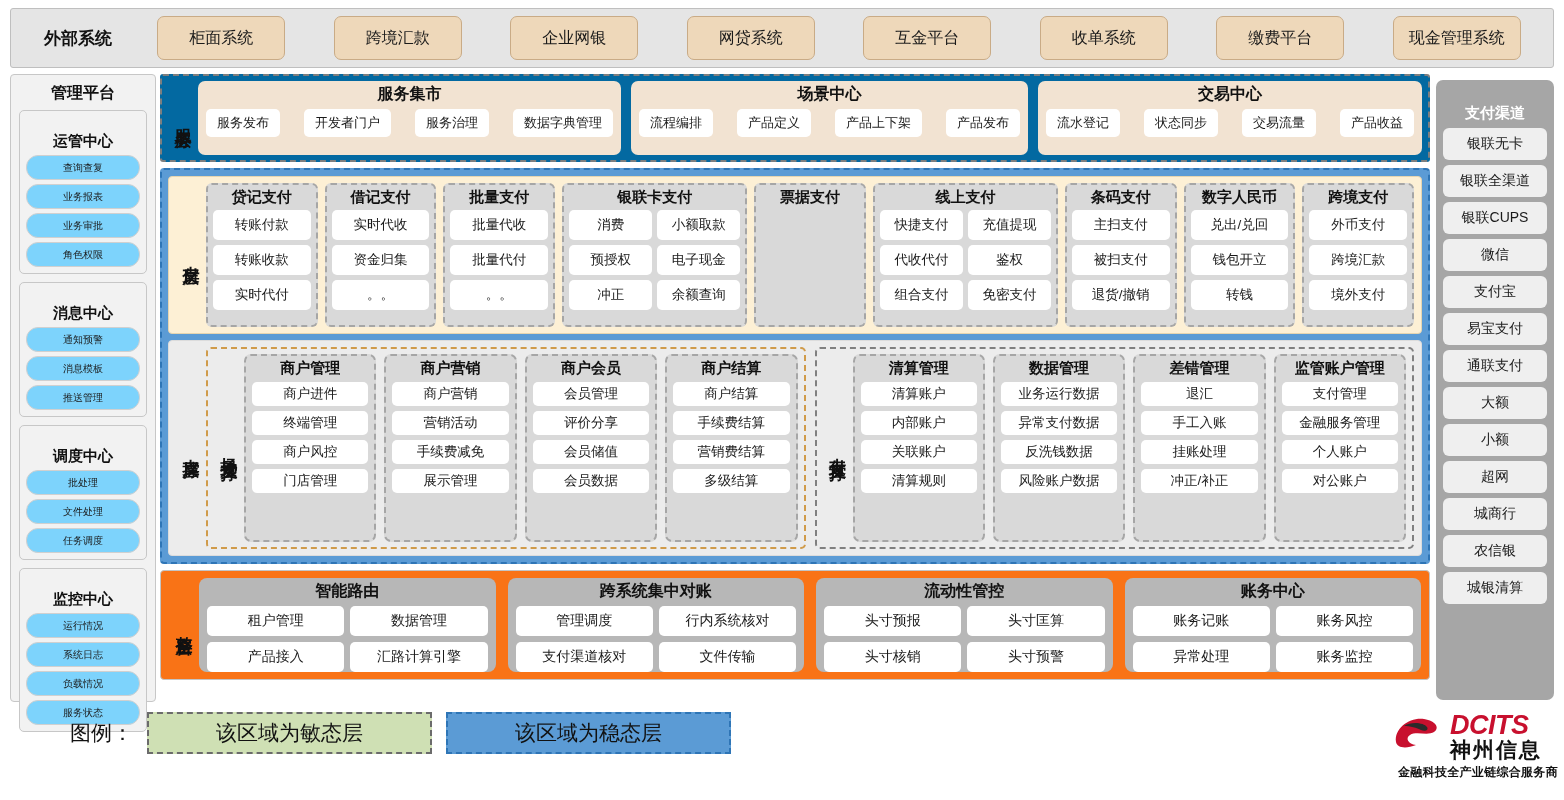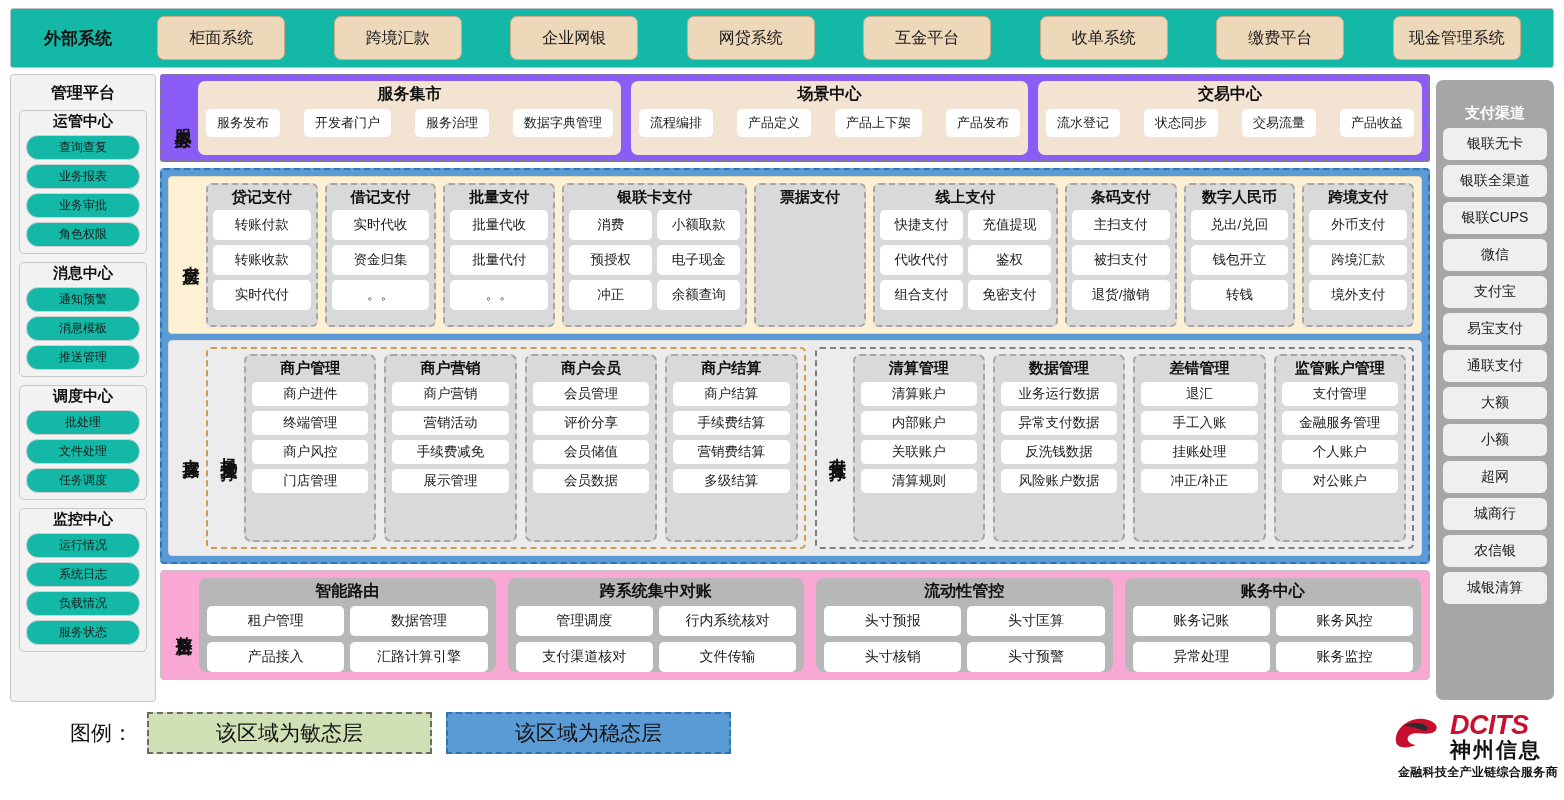--- a/index.html
+++ b/index.html
@@ -9,21 +9,21 @@
     background: #ffffff;
     font-family: "Liberation Sans", "DejaVu Sans", sans-serif;
     overflow: hidden;
   }
   .page { position: relative; width: 1564px; height: 800px; }
 
   
   .ext-bar {
     position: absolute; left: 10px; top: 8px;
     width: 1544px; height: 60px;
-    background: #14b8a6;
+    background: #e5e5e5;
     border: 1px solid #bfbfbf;
     border-radius: 3px;
     display: flex; align-items: center;
     padding: 0 12px;
   }
   .ext-title {
     font-size: 17px; font-weight: bold; color: #111;
     width: 110px; text-align: center; flex: none;
   }
   .ext-items { display: flex; flex: 1; justify-content: space-around; gap: 8px; padding-left: 4px; }
@@ -42,28 +42,28 @@
     position: absolute; left: 10px; top: 74px;
     width: 146px; height: 628px;
     background: #f2f2f2;
     border: 1px solid #c7c7c7;
     border-radius: 4px;
     padding: 6px 8px;
   }
   .mgmt-title { font-size: 16px; font-weight: bold; text-align: center; margin: 2px 0 6px; color: #111; }
   .mgmt-group {
     border: 1px solid #c7c7c7; border-radius: 5px;
-    background: #f2f2f2; margin-bottom: 8px; padding: 0 6px 6px;
+    background: #f2f2f2; margin-bottom: 8px; padding: 20px 6px 6px;
   }
   .mgmt-group-title { font-size: 15px; font-weight: bold; text-align: center; margin: 1px 0 4px; color: #111; }
   .mgmt-item {
-    background: #14b8a6; border: 1px solid #d0d0d0; border-radius: 12px;
+    background: #7dd3fc; border: 1px solid #d0d0d0; border-radius: 12px;
     height: 25px; margin-bottom: 4px;
     display: flex; align-items: center; justify-content: center;
-    font-size: 12px; color: #1a1a1a;
+    font-size: 10px; color: #1a1a1a;
   }
   .mgmt-item:last-child { margin-bottom: 0; }
 
   
   .chan {
     position: absolute; left: 1436px; top: 80px;
     width: 118px; height: 620px;
     background: #a6a6a6;
     border-radius: 7px;
     padding: 5px 7px;
@@ -75,21 +75,21 @@
     display: flex; align-items: center; justify-content: center;
     font-size: 14px; color: #1a1a1a; white-space: nowrap;
   }
 
   
   .main { position: absolute; left: 160px; top: 74px; width: 1270px; height: 632px; }
 
   
   .svc-layer {
     position: relative;
-    background: #8b5cf6;
+    background: #0369a1;
     border: 2px dashed #7f7f7f;
     border-radius: 3px;
     height: 88px;
     display: flex; align-items: stretch;
     padding: 5px 6px;
   }
   .vlabel {
     flex: none; width: 30px;
     display: flex; align-items: center; justify-content: center;
     font-size: 17px; font-weight: bold; color: #111;
@@ -172,21 +172,21 @@
     padding: 3px 6px 6px;
     display: flex; flex-direction: column; align-items: center;
   }
   .sup-group-title { font-size: 15px; font-weight: bold; color: #111; margin-bottom: 4px; white-space: nowrap; }
   .sup-cells { display: flex; flex-direction: column; gap: 5px; width: 100%; }
   .sup-cells .cell { height: 24px; }
 
   
   .int-layer {
     margin-top: 6px;
-    background: #f9a8d4;
+    background: #f97316;
     border: 1px solid #c4c4c4;
     border-radius: 4px;
     display: flex; align-items: stretch;
     padding: 7px 8px;
     height: 110px;
   }
   .int-groups { display: flex; flex: 1; gap: 12px; }
   .int-group {
     flex: 1; background: #b7b7b7; border-radius: 8px;
     padding: 3px 8px 7px;

